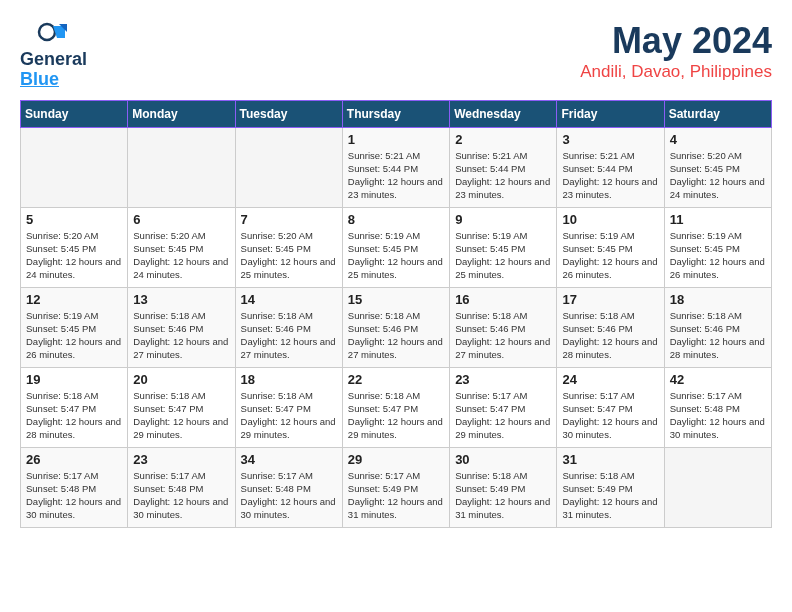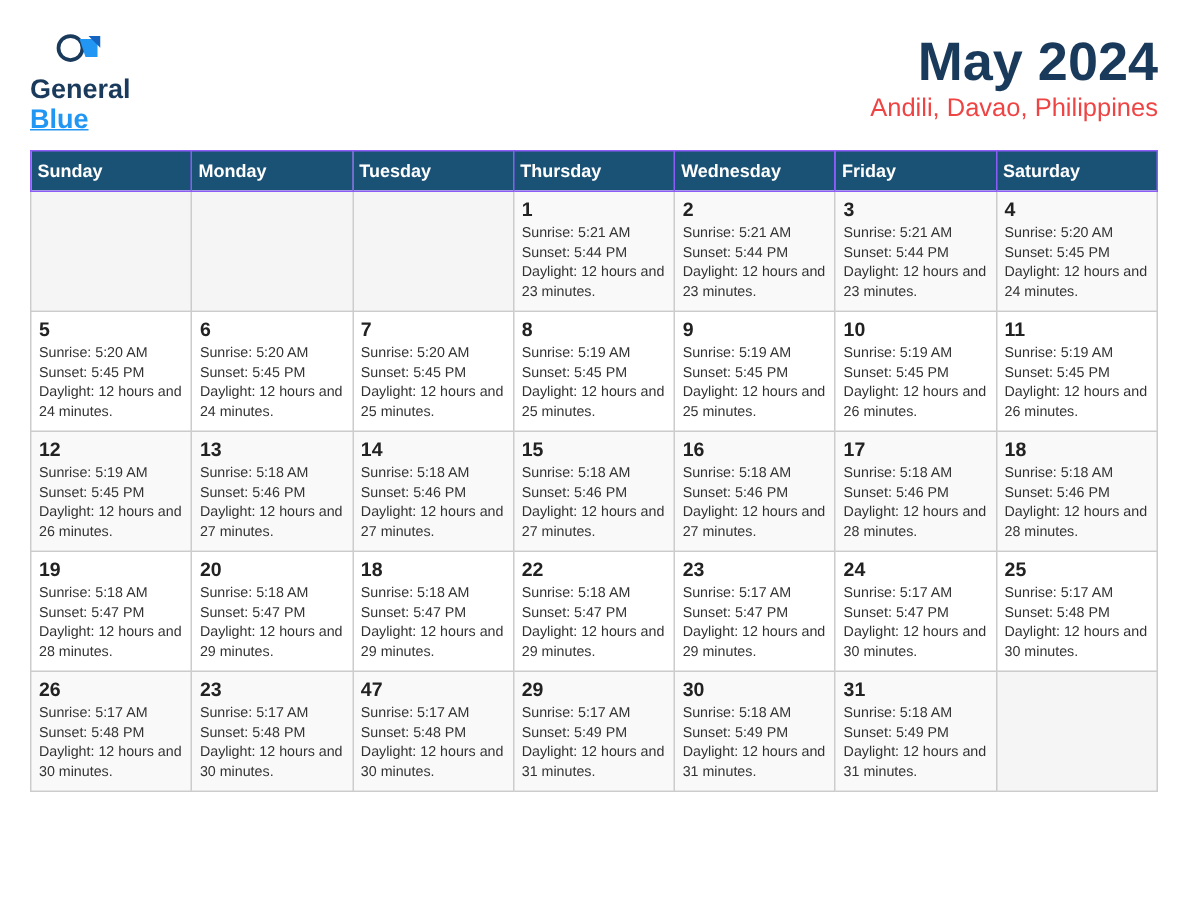--- a/index.html
+++ b/index.html
@@ -229,35 +229,35 @@
         </td>
         <td>
           <div class="day-number">23</div>
           <div class="day-info">Sunrise: 5:17 AM<br>Sunset: 5:47 PM<br>Daylight: 12 hours and 29 minutes.</div>
         </td>
         <td>
           <div class="day-number">24</div>
           <div class="day-info">Sunrise: 5:17 AM<br>Sunset: 5:47 PM<br>Daylight: 12 hours and 30 minutes.</div>
         </td>
         <td>
-          <div class="day-number">25</div>
+          <div class="day-number">42</div>
           <div class="day-info">Sunrise: 5:17 AM<br>Sunset: 5:48 PM<br>Daylight: 12 hours and 30 minutes.</div>
         </td>
       </tr>
       <tr>
         <td>
           <div class="day-number">26</div>
           <div class="day-info">Sunrise: 5:17 AM<br>Sunset: 5:48 PM<br>Daylight: 12 hours and 30 minutes.</div>
         </td>
         <td>
           <div class="day-number">23</div>
           <div class="day-info">Sunrise: 5:17 AM<br>Sunset: 5:48 PM<br>Daylight: 12 hours and 30 minutes.</div>
         </td>
         <td>
-          <div class="day-number">47</div>
+          <div class="day-number">34</div>
           <div class="day-info">Sunrise: 5:17 AM<br>Sunset: 5:48 PM<br>Daylight: 12 hours and 30 minutes.</div>
         </td>
         <td>
           <div class="day-number">29</div>
           <div class="day-info">Sunrise: 5:17 AM<br>Sunset: 5:49 PM<br>Daylight: 12 hours and 31 minutes.</div>
         </td>
         <td>
           <div class="day-number">30</div>
           <div class="day-info">Sunrise: 5:18 AM<br>Sunset: 5:49 PM<br>Daylight: 12 hours and 31 minutes.</div>
         </td>

